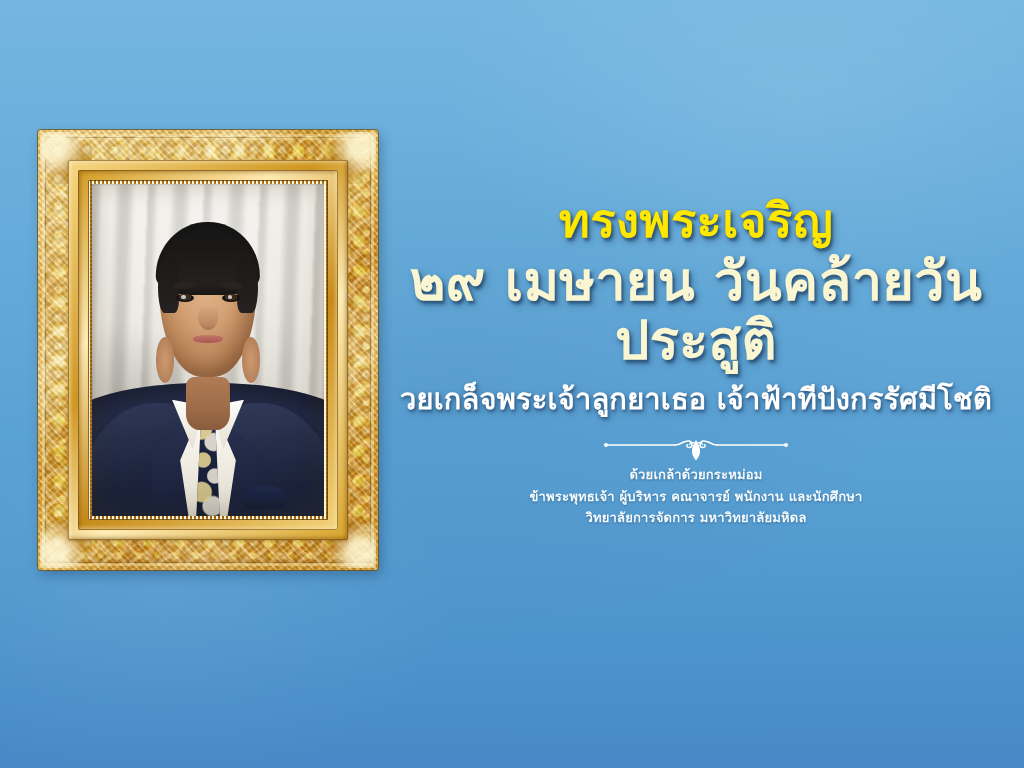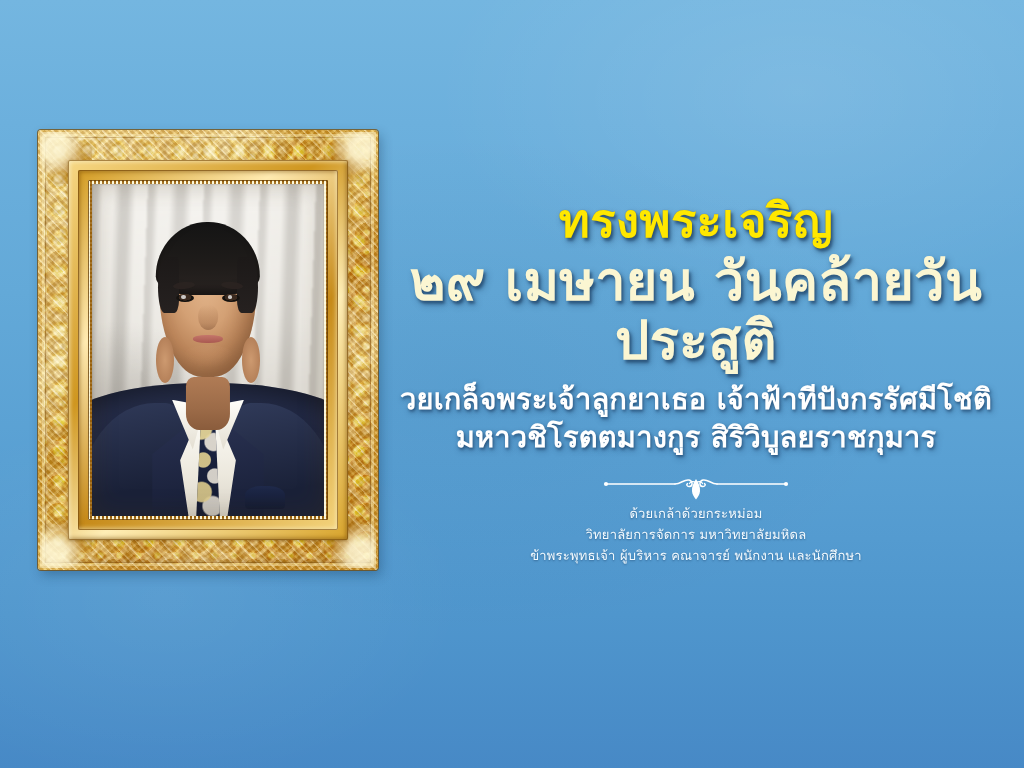--- a/index.html
+++ b/index.html
@@ -461,21 +461,21 @@
     width: 190px;
     height: 26px;
     margin: 18px auto 2px;
   }
   .divider svg { display: block; width: 100%; height: 100%; }
 
   .signoff {
     margin-top: 2px;
     font-size: 13px;
     line-height: 1.62;
-    font-weight: 400;
+    font-weight: 700;
     color: #f4fbff;
     letter-spacing: .2px;
     text-shadow: 0 1px 2px rgba(18,48,84,.45);
   }
 </style>
 </head>
 <body>
 
 <div class="poster">
 
@@ -530,21 +530,20 @@
   </div>
 
   <div class="text-block">
 
     <div class="headline">ทรงพระเจริญ</div>
 
     <div class="subhead">๒๙ เมษายน วันคล้ายวันประสูติ</div>
 
     <div class="name-line">วยเกล็จพระเจ้าลูกยาเธอ เจ้าฟ้าทีปังกรรัศมีโชติ</div>
 
-    <div class="name-line" style="margin-top:0">มหาวชิโรตตมางกูร สิริวิบูลยราชกุมาร</div>
 
     <div class="divider">
       <svg viewBox="0 0 190 26" xmlns="http://www.w3.org/2000/svg">
         <g fill="#ffffff" stroke="#ffffff">
 
           <line x1="6" y1="9" x2="74" y2="9" stroke-width="1.4" stroke-linecap="round"></line>
           <circle cx="5" cy="9" r="2.1" stroke="none"></circle>
 
           <line x1="116" y1="9" x2="184" y2="9" stroke-width="1.4" stroke-linecap="round"></line>
           <circle cx="185" cy="9" r="2.1" stroke="none"></circle>
@@ -557,18 +556,18 @@
                    C93.2 22.2 91.3 19.6 91 16.2 C90.6 12 92.4 8 95 4 Z" stroke="none"></path>
 
           <path d="M95 7.5 C92 6 89.5 6.5 88.5 8.6" fill="none" stroke-width="1.2" stroke-linecap="round"></path>
           <path d="M95 7.5 C98 6 100.5 6.5 101.5 8.6" fill="none" stroke-width="1.2" stroke-linecap="round"></path>
         </g>
       </svg>
     </div>
 
     <div class="signoff">
       <div>ด้วยเกล้าด้วยกระหม่อม</div>
+      <div>ข้าพระพุทธเจ้า ผู้บริหาร คณาจารย์ พนักงาน และนักศึกษา</div>
       <div>วิทยาลัยการจัดการ มหาวิทยาลัยมหิดล</div>
-      <div>ข้าพระพุทธเจ้า ผู้บริหาร คณาจารย์ พนักงาน และนักศึกษา</div>
     </div>
 
   </div>
 </div>
 
 </body></html>

